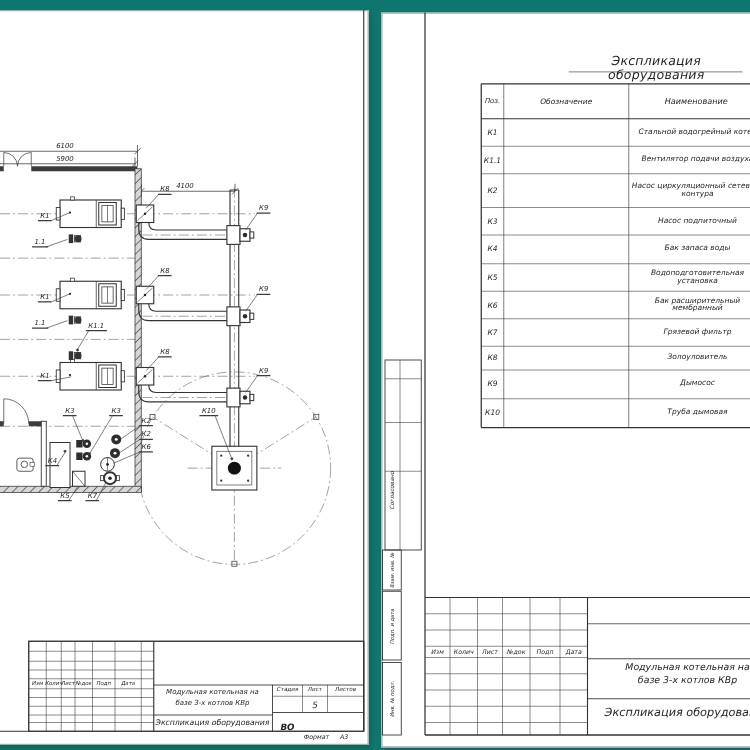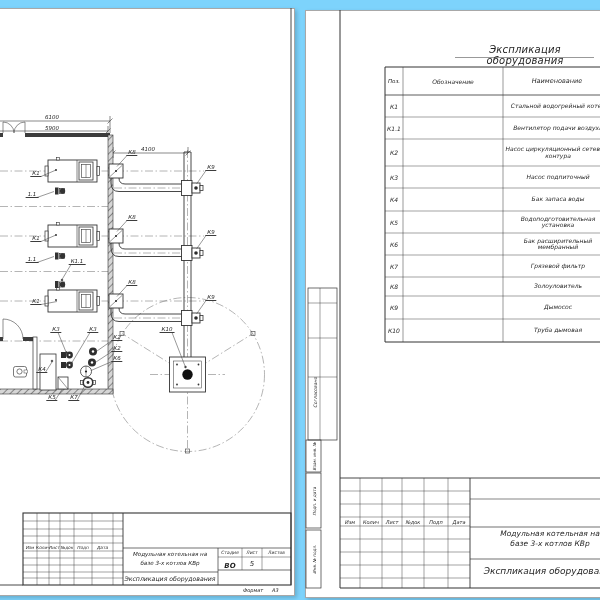--- a/index.html
+++ b/index.html
@@ -1,16 +1,16 @@
 <!DOCTYPE html>
 <html><head>
 <meta charset="utf-8">
 <style>
   html,body{margin:0;padding:0;background:#e9eaeb;}
-  .canvas{position:relative;width:600px;height:600px;background:#7dd3fc;overflow:hidden;
+  .canvas{position:relative;width:600px;height:600px;background:#0f766e;overflow:hidden;
           font-family:"DejaVu Sans",sans-serif;}
   .page{position:absolute;background:#fff;border:1px solid #a8a8a8;
         box-shadow:2px 2px 4px rgba(0,0,0,.18);}
   #page-left{left:-14px;top:8px;width:307px;height:586px;}
   #page-right{left:305px;top:10px;width:310px;height:586px;}
   svg.linework{position:absolute;left:0;top:0;pointer-events:none;}
   #textlayer{position:absolute;left:0;top:0;width:600px;height:600px;pointer-events:none;}
   .lbl{position:absolute;font:italic 5.5px "DejaVu Sans",sans-serif;color:#1f1f1f;
        transform:translate(-50%,-100%);white-space:nowrap;}
   .shelf{border-bottom:1px solid #3c3c3c;padding:0 2px;}
@@ -209,21 +209,21 @@
     <div class="cell flexc" style="left:385px;top:67px;width:18px;height:28px;font-size:5.5px;">Поз.</div>
     <div class="cell flexc" style="left:403px;top:67px;width:100px;height:28px;font-size:6px;">Обозначение</div>
     <div class="cell flexc" style="left:503px;top:67px;width:108px;height:28px;font-size:6.5px;">Наименование</div>
 
     <div class="cell flexc" style="left:124px;top:550px;width:92px;height:8px;font-size:5.6px;">Модульная котельная на</div>
     <div class="cell flexc" style="left:124px;top:558.5px;width:92px;height:8px;font-size:5.6px;">базе 3-х котлов КВр</div>
     <div class="cell flexc" style="left:124px;top:572px;width:92px;height:13px;font-size:6.2px;">Экспликация оборудования</div>
     <div class="cell flexc" style="left:218px;top:548px;width:24px;height:9px;font-size:4.5px;">Стадия</div>
     <div class="cell flexc" style="left:242px;top:548px;width:20px;height:9px;font-size:4.5px;">Лист</div>
     <div class="cell flexc" style="left:262px;top:548px;width:29px;height:9px;font-size:4.5px;">Листов</div>
-    <div class="cell flexc" style="left:218px;top:559px;width:24px;height:13px;font-size:7px;font-weight:bold;">ВО</div>
+    <div class="cell flexc" style="left:218px;top:575px;width:24px;height:13px;font-size:7px;font-weight:bold;">ВО</div>
     <div class="cell flexc" style="left:242px;top:557px;width:20px;height:13px;font-size:7px;">5</div>
     <div class="cell" style="left:243px;top:587px;font-size:5px;">Формат</div>
     <div class="cell" style="left:272px;top:587px;font-size:5px;">А3</div>
 
     <div class="cell" style="left:470px;top:529px;width:160px;text-align:center;font-size:7.5px;">Модульная котельная на</div>
     <div class="cell" style="left:470px;top:539px;width:160px;text-align:center;font-size:7.5px;">базе 3-х котлов КВр</div>
     <div class="cell" style="left:470px;top:566px;width:160px;text-align:center;font-size:9px;">Экспликация оборудования</div>
   <div class="cell flexc" style="left: 385px; top: 95px; width: 18px; height: 22px; font-size: 6px;">К1</div>
       <div class="cell flexc" style="left: 505px; top: 95px; width: 106px; height: 22px; font-size: 6px; line-height: 1.05;">Стальной водогрейный котел</div>
       <div class="cell flexc" style="left: 385px; top: 117px; width: 18px; height: 22px; font-size: 6px;">К1.1</div>

